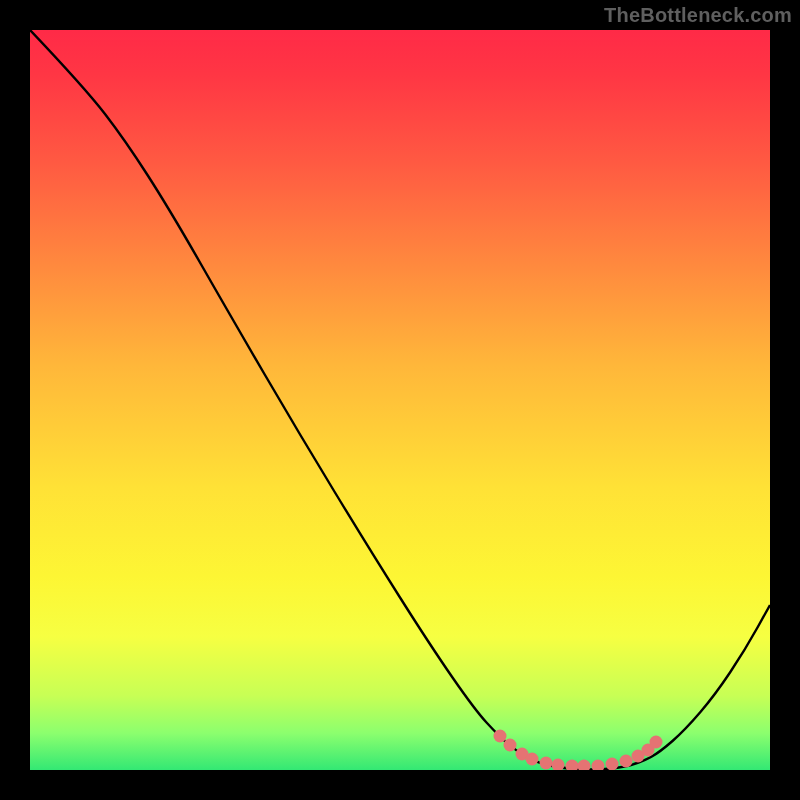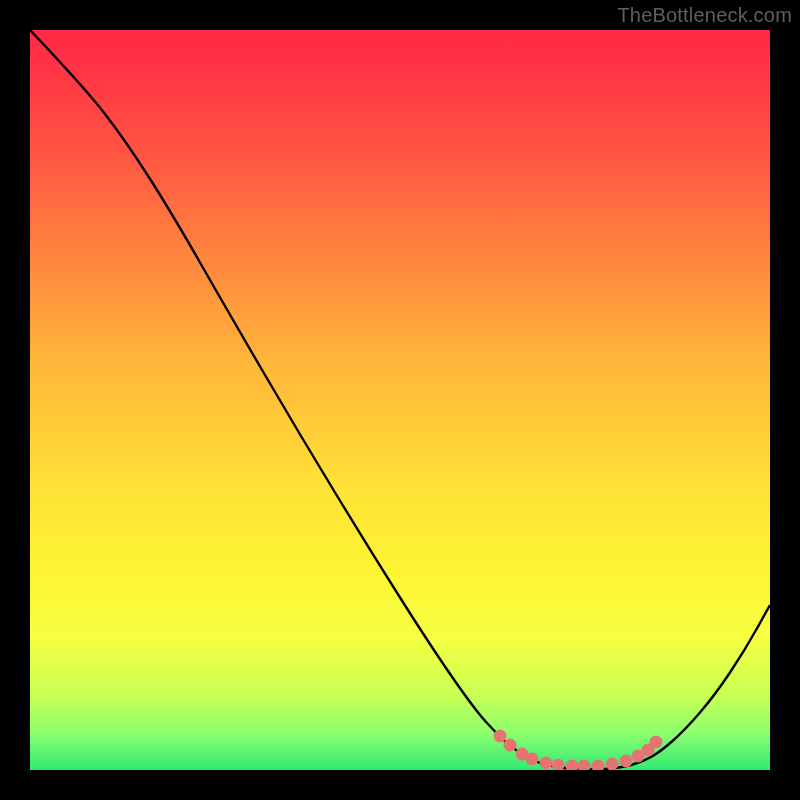--- a/index.html
+++ b/index.html
@@ -16,21 +16,21 @@
     width: 800px;
     height: 800px;
     background: #000;
   }
   .watermark {
     position: absolute;
     top: 4px;
     right: 8px;
     color: #5f5f5f;
     font-size: 20px;
-    font-weight: normal;
+    font-weight: bold;
     letter-spacing: 0.2px;
     z-index: 10;
   }
   .plot-area {
     position: absolute;
     left: 30px;
     top: 30px;
     width: 740px;
     height: 740px;
     overflow: hidden;

